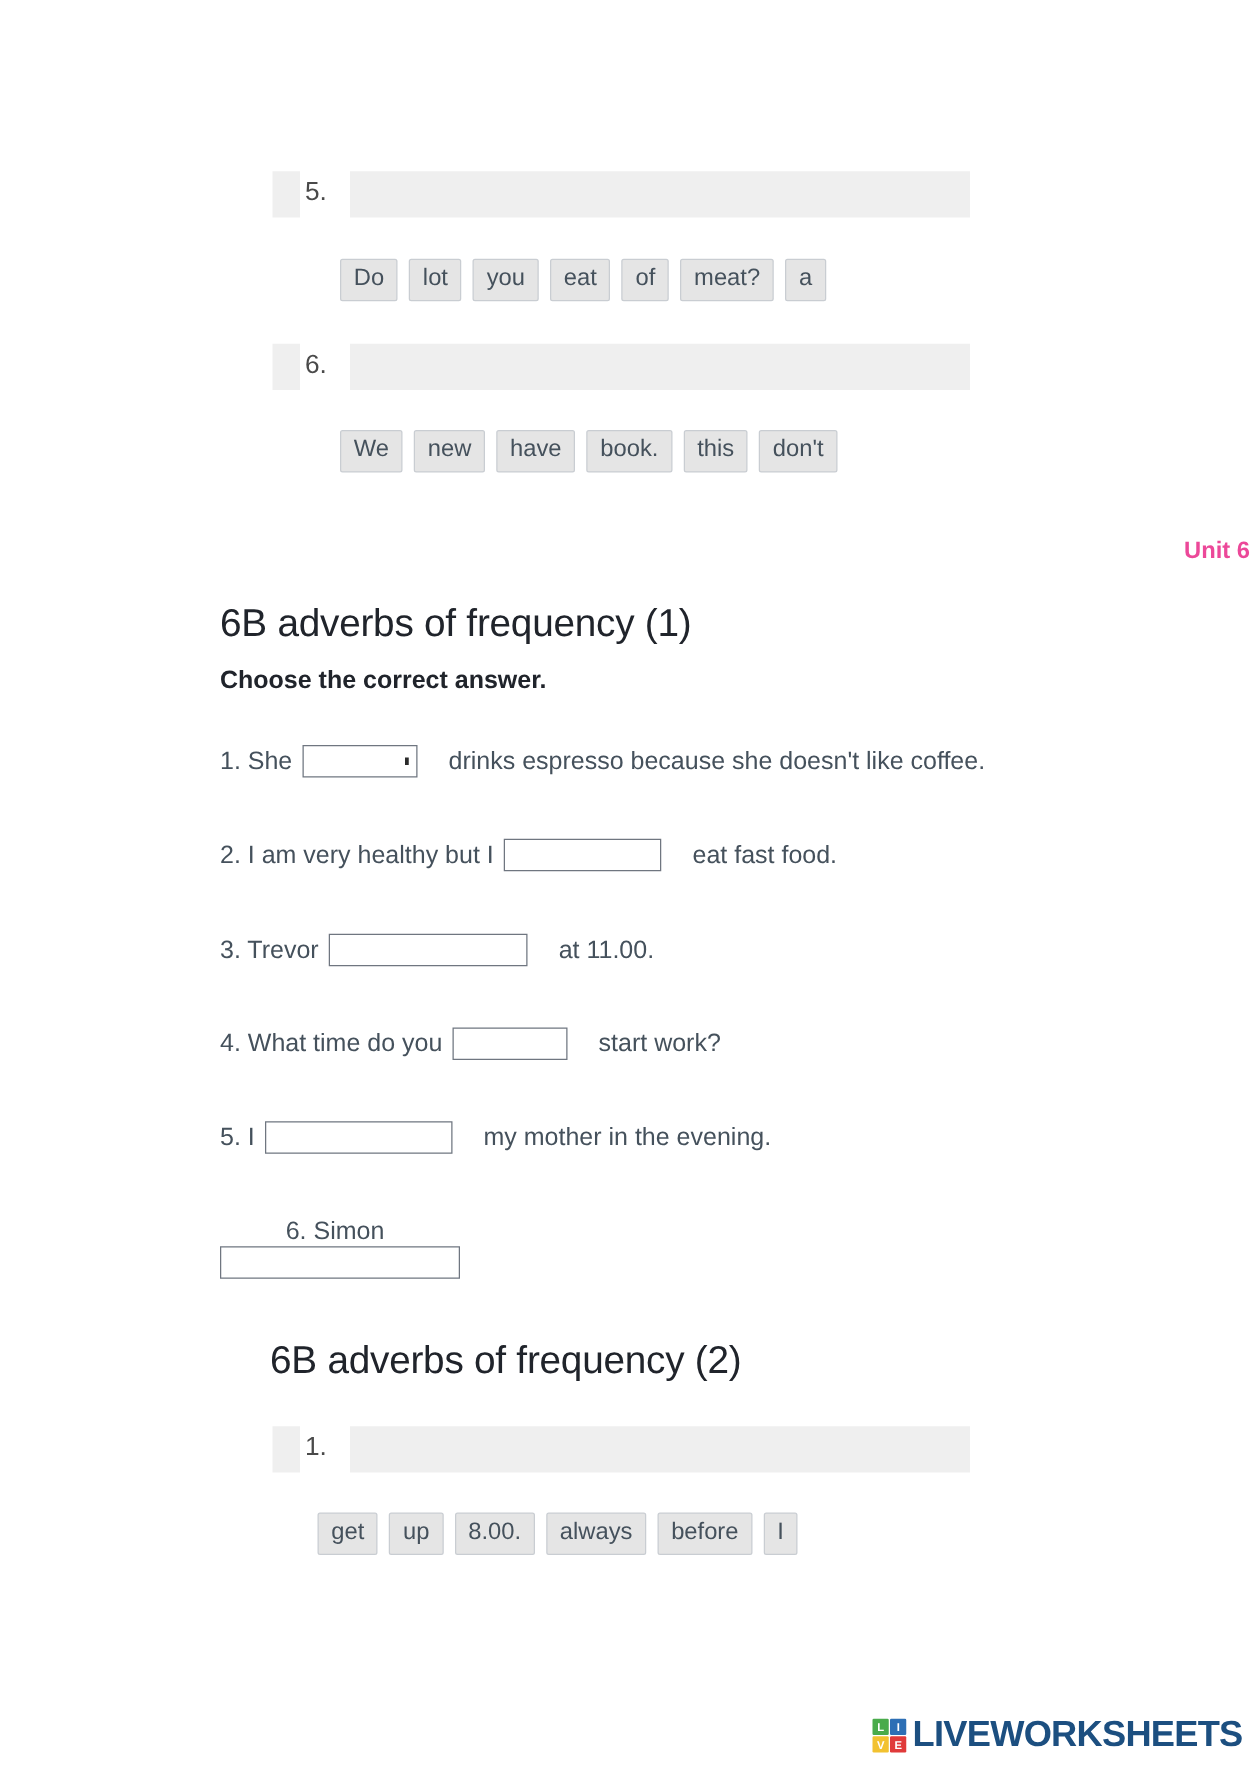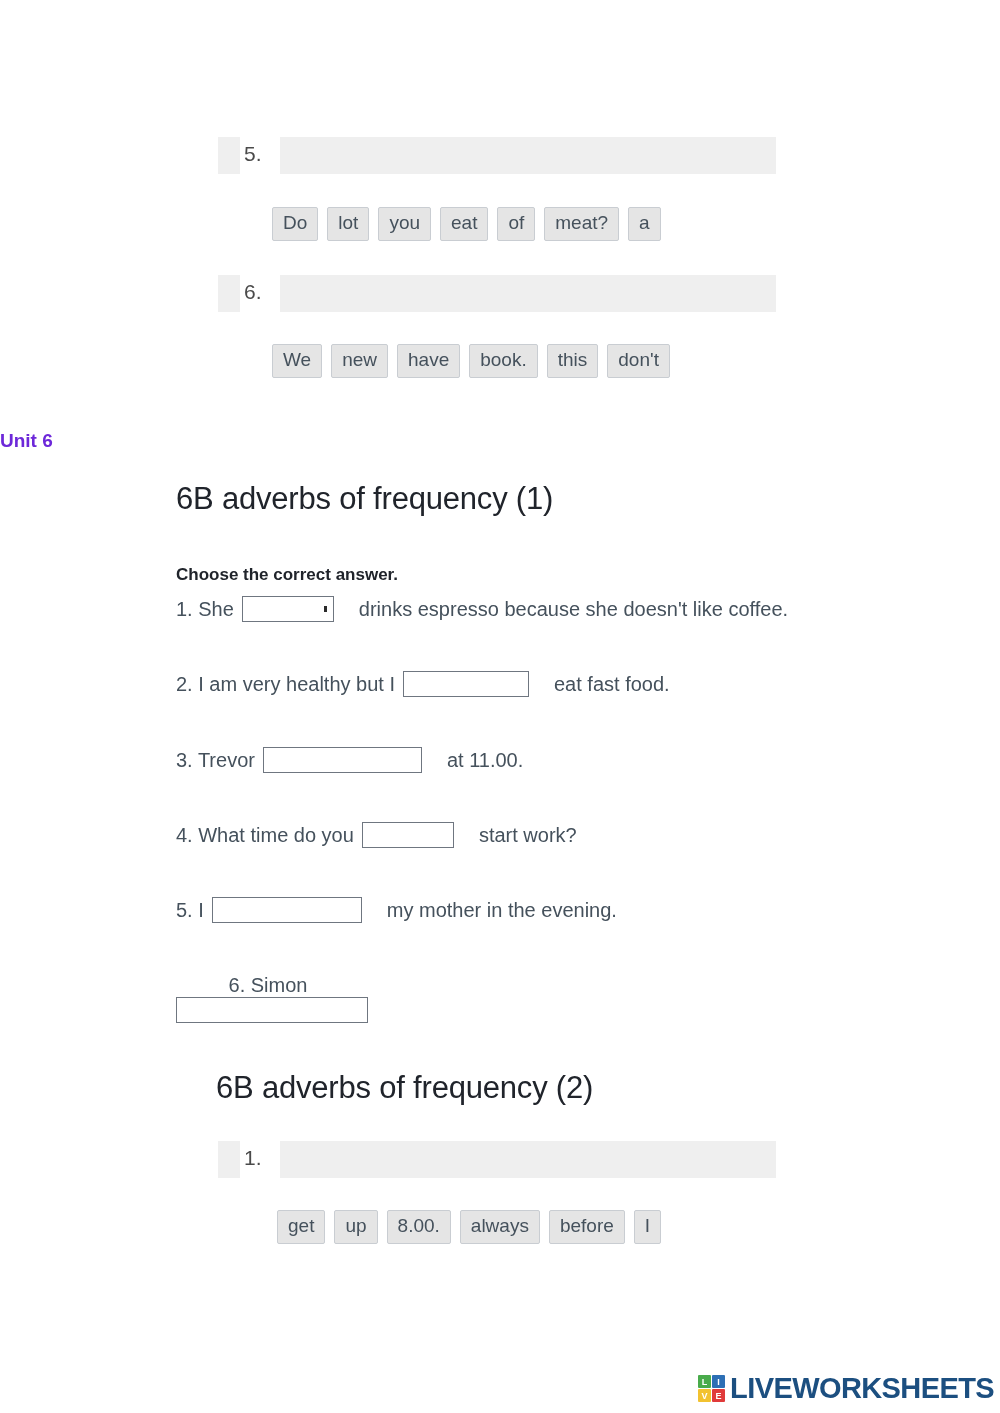--- a/index.html
+++ b/index.html
@@ -59,45 +59,44 @@
     line-height: 20px;
     white-space: nowrap;
     font-family: "Liberation Sans", sans-serif;
   }
 
   
   .unit-label {
     position: absolute;
     left: 0;
     width: 1000px;
-    text-align: left;
+    text-align: right;
     font-size: 19px;
     font-weight: bold;
-    color: #6d28d9;
+    color: #ec4899;
     font-family: "Liberation Sans", sans-serif;
   }
 
   
   .sect-title {
     position: absolute;
     font-size: 31px;
     font-weight: normal;
     color: #20242b;
     letter-spacing: -0.2px;
     font-family: "Liberation Sans", sans-serif;
     white-space: nowrap;
   }
   .sect-sub {
     position: absolute;
-    font-size: 17px;
+    font-size: 20px;
     font-weight: bold;
     color: #20242b;
     font-family: "Liberation Sans", sans-serif;
     white-space: nowrap;
-    margin-top: 32px;
   }
 
   
   .q {
     position: absolute;
     left: 176px;
     display: flex;
     align-items: center;
     font-size: 20px;
     color: #45515c;
@@ -231,21 +230,21 @@
   <span class="field" style="width:192px;"></span>
 </div>
 
 <div class="sect-title" style="left:216px; top:1070px;">6B adverbs of frequency (2)</div>
 
 <div class="order-row" style="top:1141px;">
   <div class="numbox">
     <span>1.</span>
   </div>
 </div>
-<div class="chips" style="left:277px; top:1210px;">
+<div class="chips" style="left:254px; top:1210px;">
   <div class="chip">get</div>
   <div class="chip">up</div>
   <div class="chip">8.00.</div>
   <div class="chip">always</div>
   <div class="chip">before</div>
   <div class="chip">I</div>
 </div>
 
 <div class="lw-logo">
   <div class="lw-mark">

